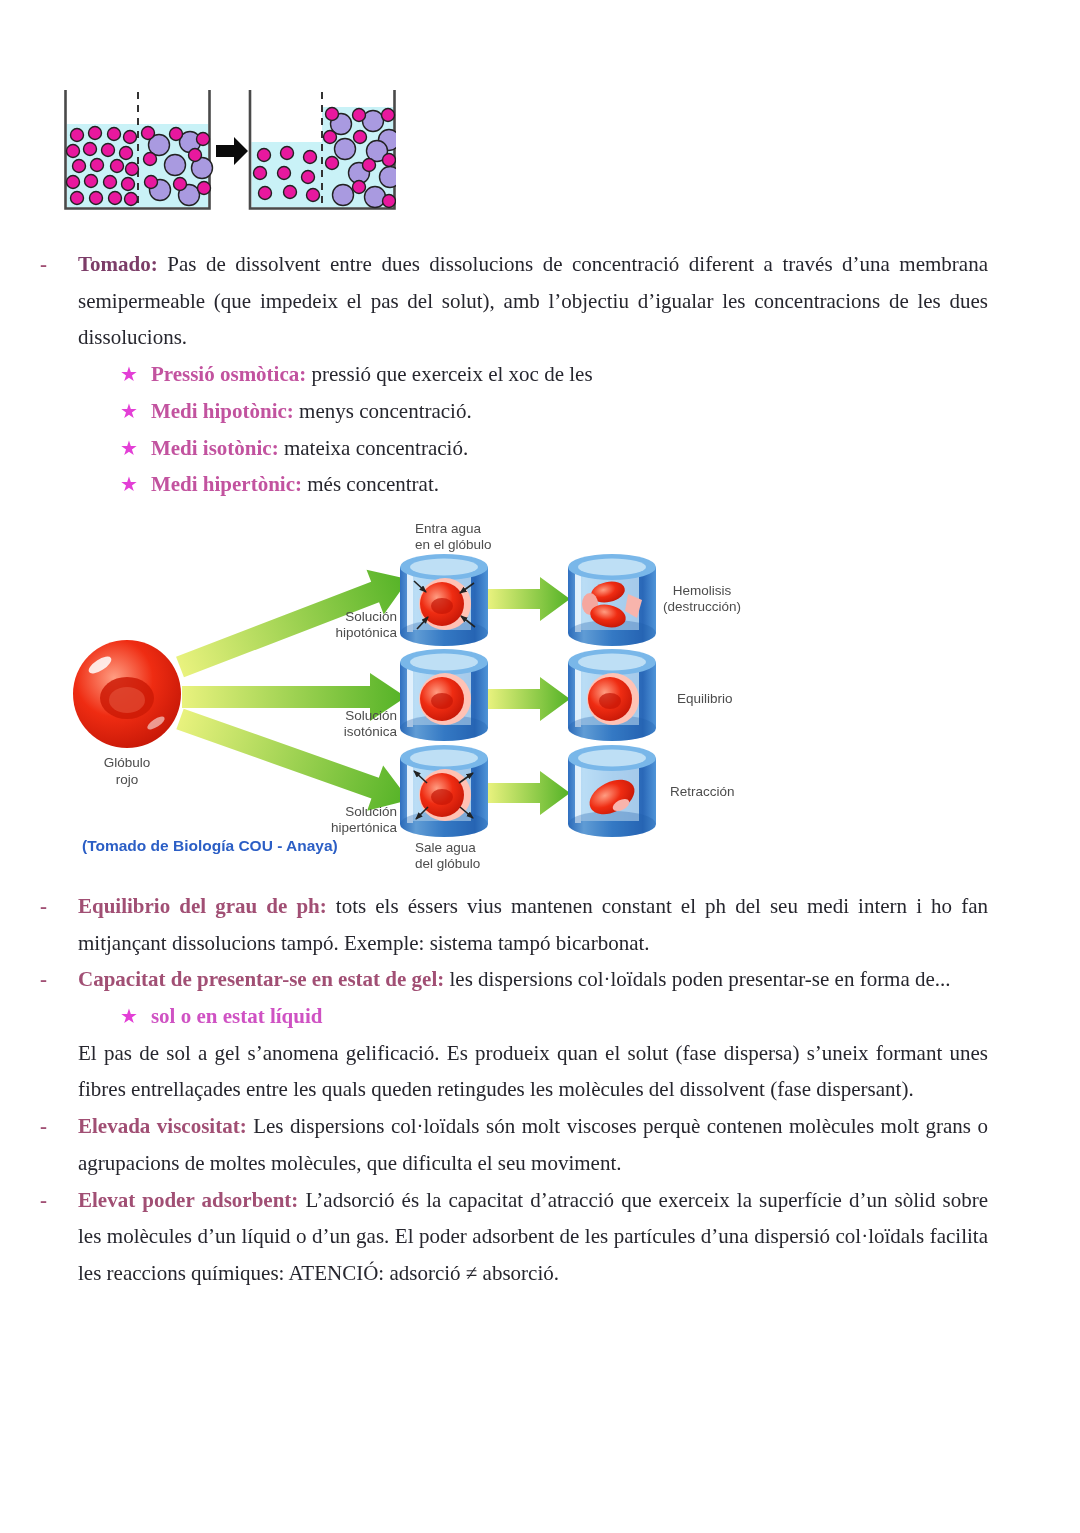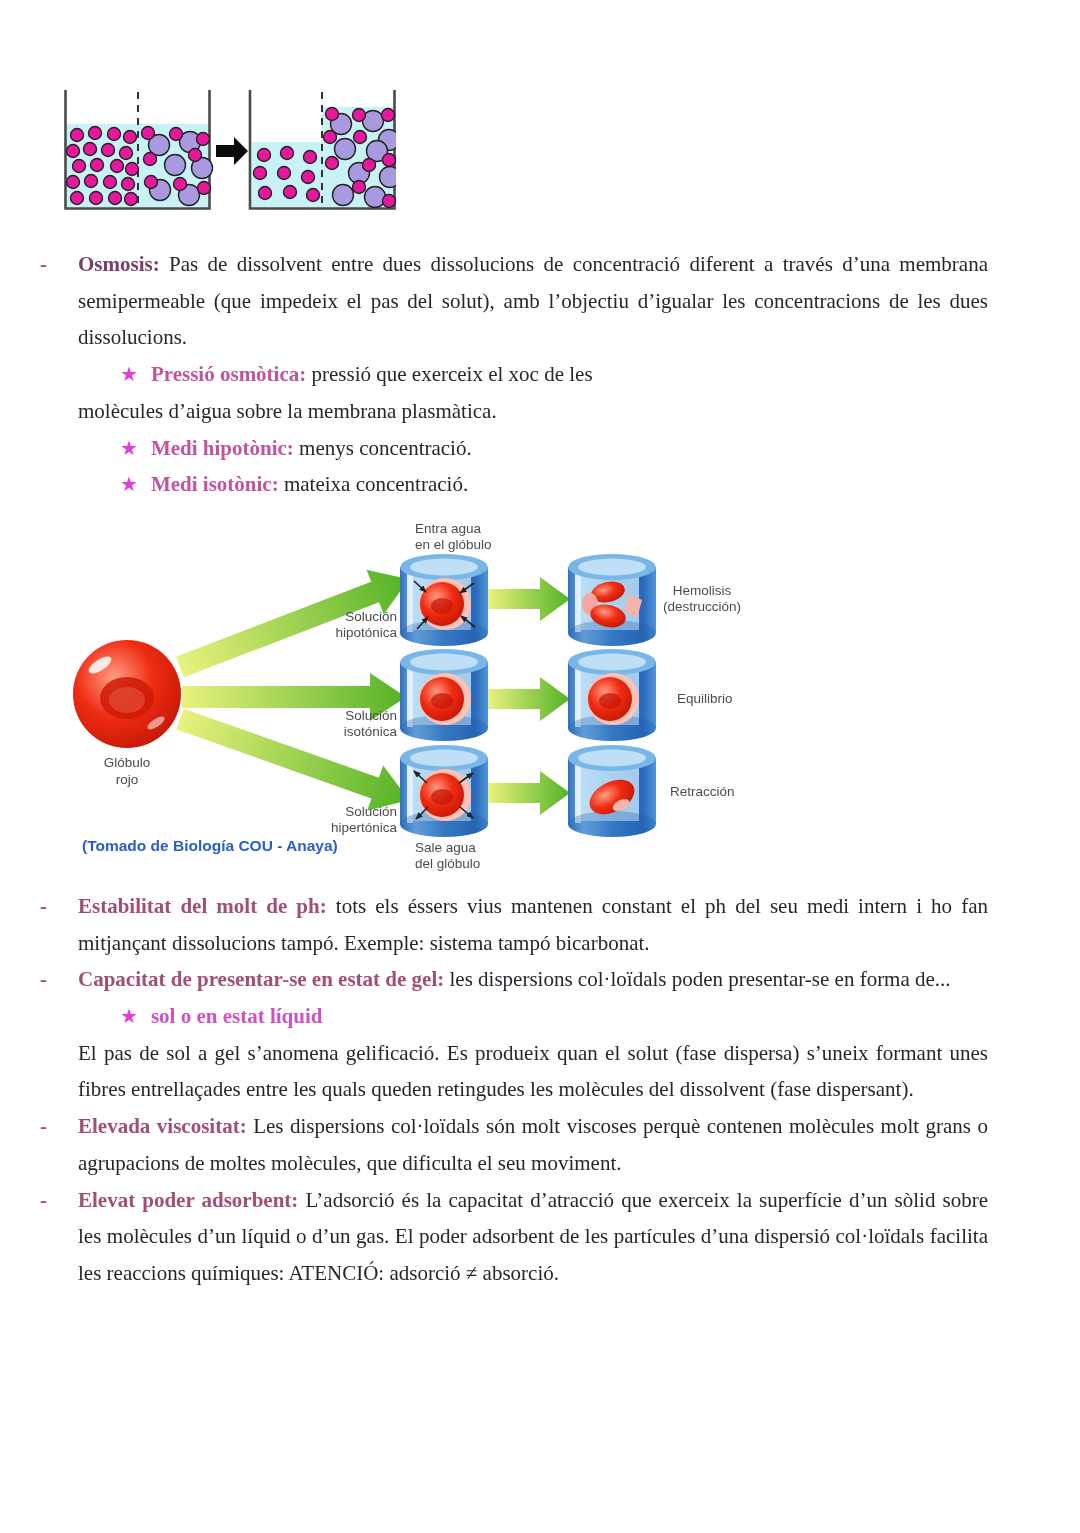--- a/index.html
+++ b/index.html
@@ -123,28 +123,29 @@
         <circle class="dotM" r="6.5" cx="305" cy="77"></circle>
           <circle class="dotM" r="6.5" cx="325" cy="72"></circle>
         <circle class="dotM" r="6.5" cx="295" cy="99"></circle>
           <circle class="dotM" r="6.5" cx="325" cy="113"></circle>
       </g>
     </g>
   </svg>
 
   <div class="text-col">
 
-    <p class="bullet osmosis-par"><span class="dash">-</span><b class="lead dark">Osmosis:</b> <span>Pas de dissolvent entre dues dissolucions de concentració diferent a través d’una membrana semipermeable (que impedeix el pas del solut), amb l’objectiu d’igualar les concentracions de les dues dissolucions.</span></p>
-
-    <p class="star-first"><span class="star">★</span><b class="sterm">Pressió osmòtica:</b> <span>pressió que exerceix el xoc de les</span><br><span>molècules d’aigua sobre la membrana plasmàtica.</span></p>
+    <p class="bullet osmosis-par"><span class="dash">-</span><b class="lead dark">Tomado:</b> <span>Pas de dissolvent entre dues dissolucions de concentració diferent a través d’una membrana semipermeable (que impedeix el pas del solut), amb l’objectiu d’igualar les concentracions de les dues dissolucions.</span></p>
+
+    <p class="star-first"><span class="star">★</span><b class="sterm">Pressió osmòtica:</b> <span>pressió que exerceix el xoc de les</span><br></p>
 
     <p class="star-line"><span class="star">★</span><b class="sterm">Medi hipotònic:</b> <span>menys concentració.</span></p>
 
     <p class="star-line"><span class="star">★</span><b class="sterm">Medi isotònic:</b> <span>mateixa concentració.</span></p>
 
+    <p class="star-line"><span class="star">★</span><b class="sterm">Medi hipertònic:</b> <span>més concentrat.</span></p>
 
     <svg class="bio-figure" width="680" height="355" viewBox="0 0 680 355" aria-hidden="true">
       <defs>
         <linearGradient id="cyl" x1="0" y1="0" x2="1" y2="0">
           <stop offset="0" stop-color="#2f6fc0"></stop>
           <stop offset="0.18" stop-color="#7db8e8"></stop>
           <stop offset="0.5" stop-color="#3f86d0"></stop>
           <stop offset="0.85" stop-color="#2a68b8"></stop>
           <stop offset="1" stop-color="#4f94d8"></stop>
         </linearGradient>
@@ -249,21 +250,21 @@
       <text class="flabel" x="345" y="351">del glóbulo</text>
       <text class="flabel" x="632" y="78" text-anchor="middle">Hemolisis</text>
       <text class="flabel" x="632" y="94" text-anchor="middle">(destrucción)</text>
       <text class="flabel" x="607" y="186">Equilibrio</text>
       <text class="flabel" x="600" y="279">Retracción</text>
       <text class="flabel" x="57" y="250" text-anchor="middle">Glóbulo</text>
       <text class="flabel" x="57" y="267" text-anchor="middle">rojo</text>
       <text class="fcaption" x="12" y="334">(Tomado de Biología COU - Anaya)</text>
     </svg>
 
-    <p class="bullet estab"><span class="dash">-</span><b class="lead">Estabilitat del molt de ph:</b> <span>tots els éssers vius mantenen constant el ph del seu medi intern i ho fan mitjançant dissolucions tampó. Exemple: sistema tampó bicarbonat.</span></p>
+    <p class="bullet estab"><span class="dash">-</span><b class="lead">Equilibrio del grau de ph:</b> <span>tots els éssers vius mantenen constant el ph del seu medi intern i ho fan mitjançant dissolucions tampó. Exemple: sistema tampó bicarbonat.</span></p>
 
     <p class="bullet"><span class="dash">-</span><b class="lead">Capacitat de presentar-se en estat de gel:</b> <span>les dispersions col·loïdals poden presentar-se en forma de...</span></p>
 
     <p class="star-line"><span class="star">★</span><span class="magenta">sol o en estat líquid</span></p>
 
 
     <p>El pas de sol a gel s’anomena gelificació. Es produeix quan el solut (fase dispersa) s’uneix formant unes fibres entrellaçades entre les quals queden retingudes les molècules del dissolvent (fase dispersant).</p>
 
 
     <p class="bullet"><span class="dash">-</span><b class="lead">Elevada viscositat:</b> <span>Les dispersions col·loïdals són molt viscoses perquè contenen molècules molt grans o agrupacions de moltes molècules, que dificulta el seu moviment.</span></p>

